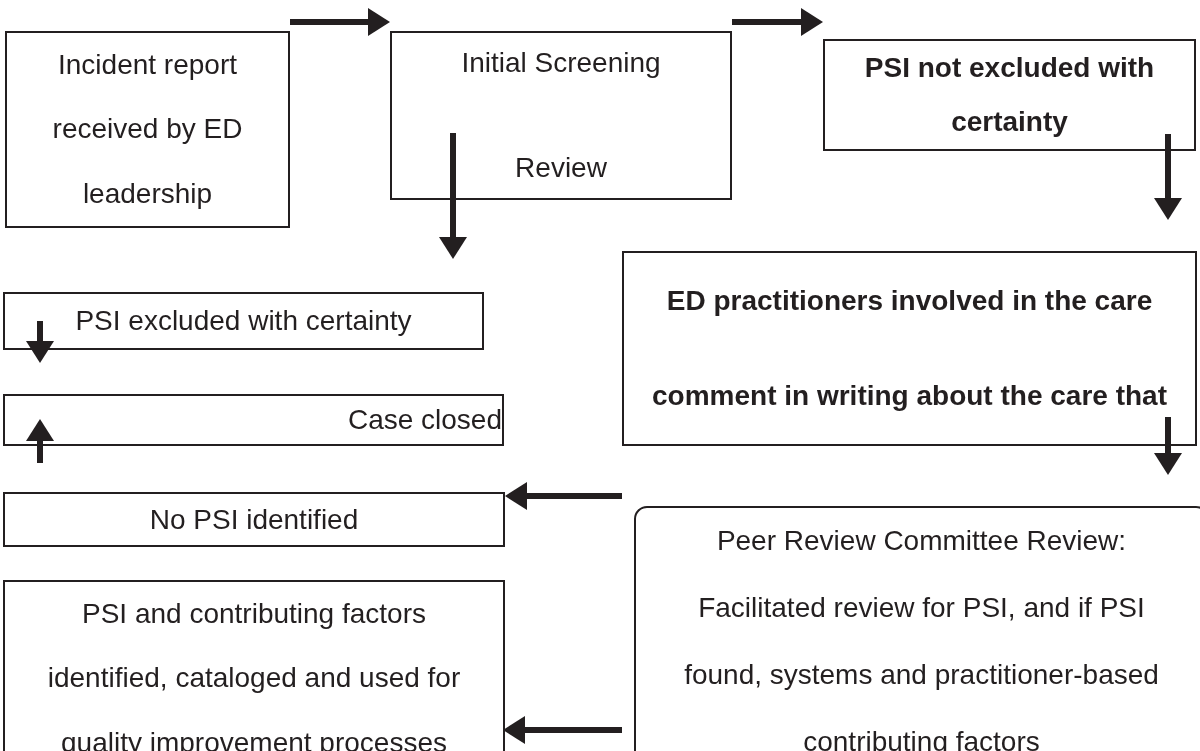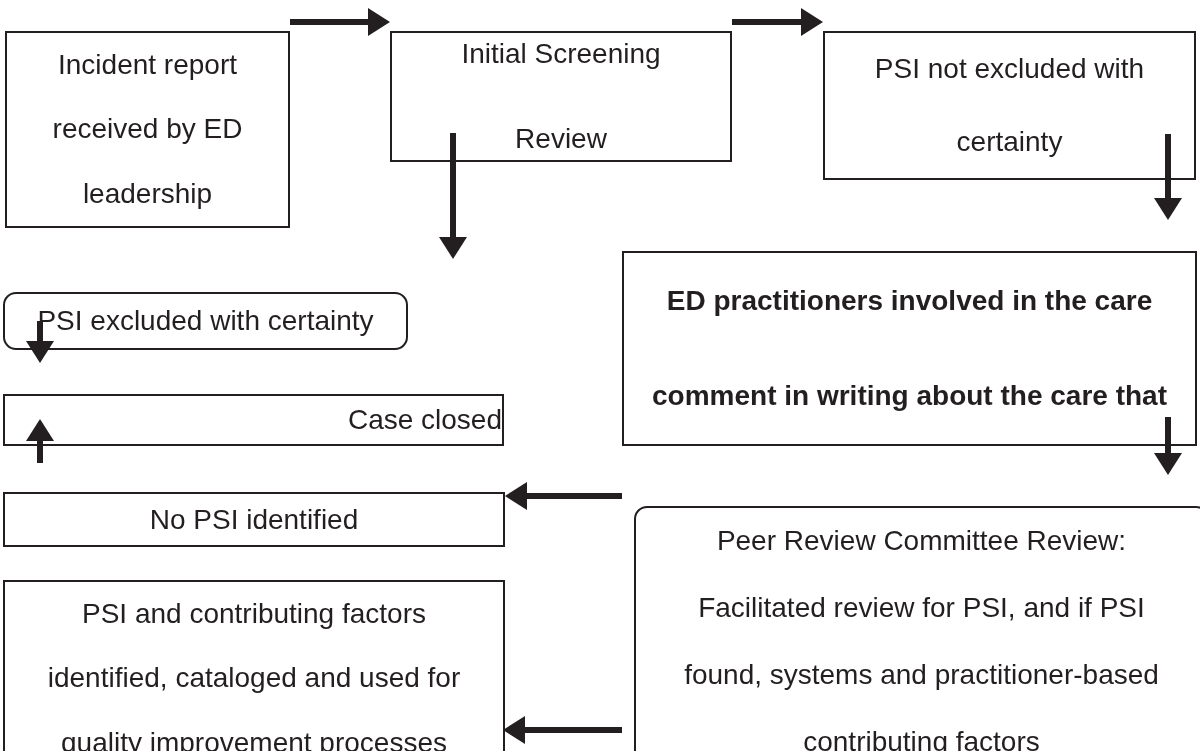--- a/index.html
+++ b/index.html
@@ -27,23 +27,23 @@
     justify-content: space-around;
     align-items: center;
     text-align: center;
     font-size: 28px;
     line-height: 1;
     margin-top: 29px;
   }
   .node .tl { white-space: nowrap; }
 
   #nd-incident          { left: 5px;   top: 2px;   width: 285px; height: 197px; }
-  #nd-screening         { left: 390px; top: 2px;   width: 342px; height: 131px; gap: 44px; }
-  #nd-not-excluded      { left: 823px; top: 2px;   width: 373px; height: 149px; }
-  #nd-excluded          { left: 3px;   top: 263px; width: 405px; height: 58px; border-radius: 13px;  }
+  #nd-screening         { left: 390px; top: 2px;   width: 342px; height: 169px; gap: 44px; }
+  #nd-not-excluded      { left: 823px; top: 10px;   width: 373px; height: 112px; font-weight: bold; }
+  #nd-excluded          { left: 3px;   top: 263px; width: 481px; height: 58px;  }
   #nd-case-closed       { left: 3px;   top: 365px; width: 501px; height: 52px; align-items: flex-end;  }
   #nd-ed-practitioners  { left: 622px; top: 222px; width: 575px; height: 195px; font-weight: bold; }
   #nd-no-psi            { left: 3px;   top: 463px; width: 502px; height: 55px;  }
   #nd-peer-review       { left: 634px; top: 477px; width: 575px; height: 271px; border-radius: 13px; }
   #nd-psi-contributing  { left: 3px;   top: 551px; width: 502px; height: 197px; }
 
   
   .arrow { position: absolute; background: #231f20; }
   .arrow.h { height: 6px; }
   .arrow.v { width: 6px; }

